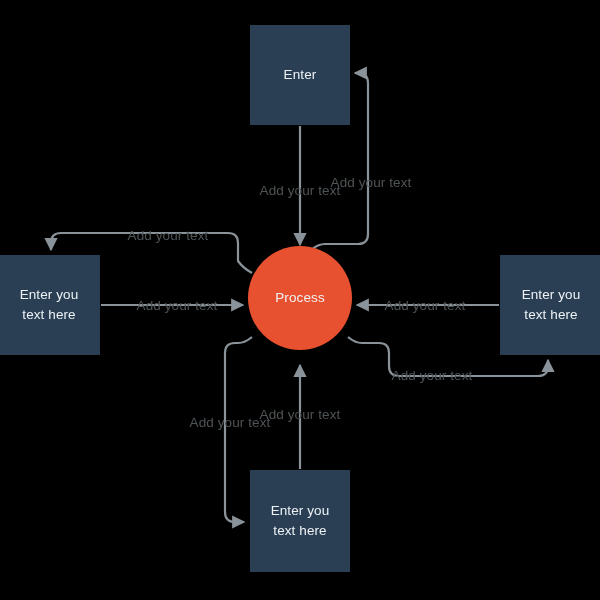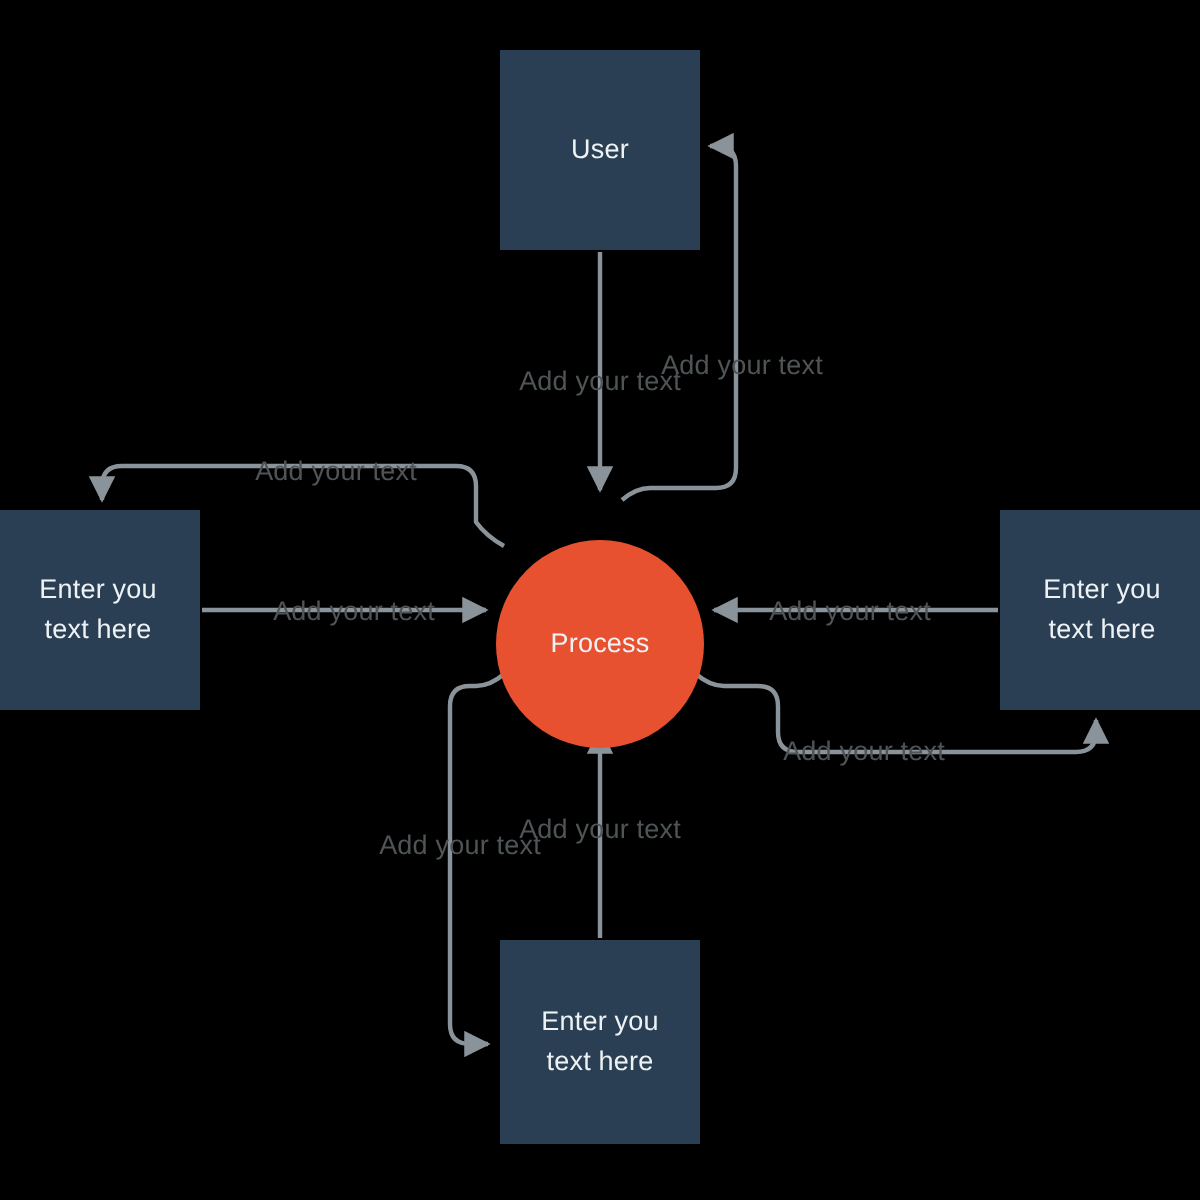--- a/index.html
+++ b/index.html
@@ -91,39 +91,39 @@
                L 548 360" marker-end="url(#arrow)"></path>
 
       <path d="M 252 337 Q 245 343 238 343 L 235 343 Q 225 343 225 353
                L 225 512 Q 225 522 235 522 L 244 522" marker-end="url(#arrow)"></path>
 
       <path d="M 300 469 L 300 365" marker-end="url(#arrow)"></path>
     </g>
   </svg>
 
   <div class="node node-box" style="left:250px; top:25px; width:100px; height:100px;">
-    <span class="node-label">User</span>
+    <span class="node-label">Enter</span>
   </div>
 
   <div class="node node-box" style="left:-2px; top:255px; width:102px; height:100px;">
     <span class="node-label">Enter you
 text here</span>
   </div>
 
   <div class="node node-box" style="left:500px; top:255px; width:102px; height:100px;">
     <span class="node-label">Enter you
 text here</span>
   </div>
 
   <div class="node node-box" style="left:250px; top:470px; width:100px; height:102px;">
     <span class="node-label">Enter you
 text here</span>
   </div>
 
-  <div class="node node-circle" style="left:248px; top:270px; width:104px; height:104px;">
+  <div class="node node-circle" style="left:248px; top:246px; width:104px; height:104px;">
     <span class="node-label">Process</span>
   </div>
 
   <div class="wire-label" style="left:300px; top:191px;">Add your text</div>
 
   <div class="wire-label" style="left:371px; top:183px;">Add your text</div>
 
   <div class="wire-label" style="left:168px; top:236px;">Add your text</div>
 
   <div class="wire-label" style="left:177px; top:306px;">Add your text</div>

